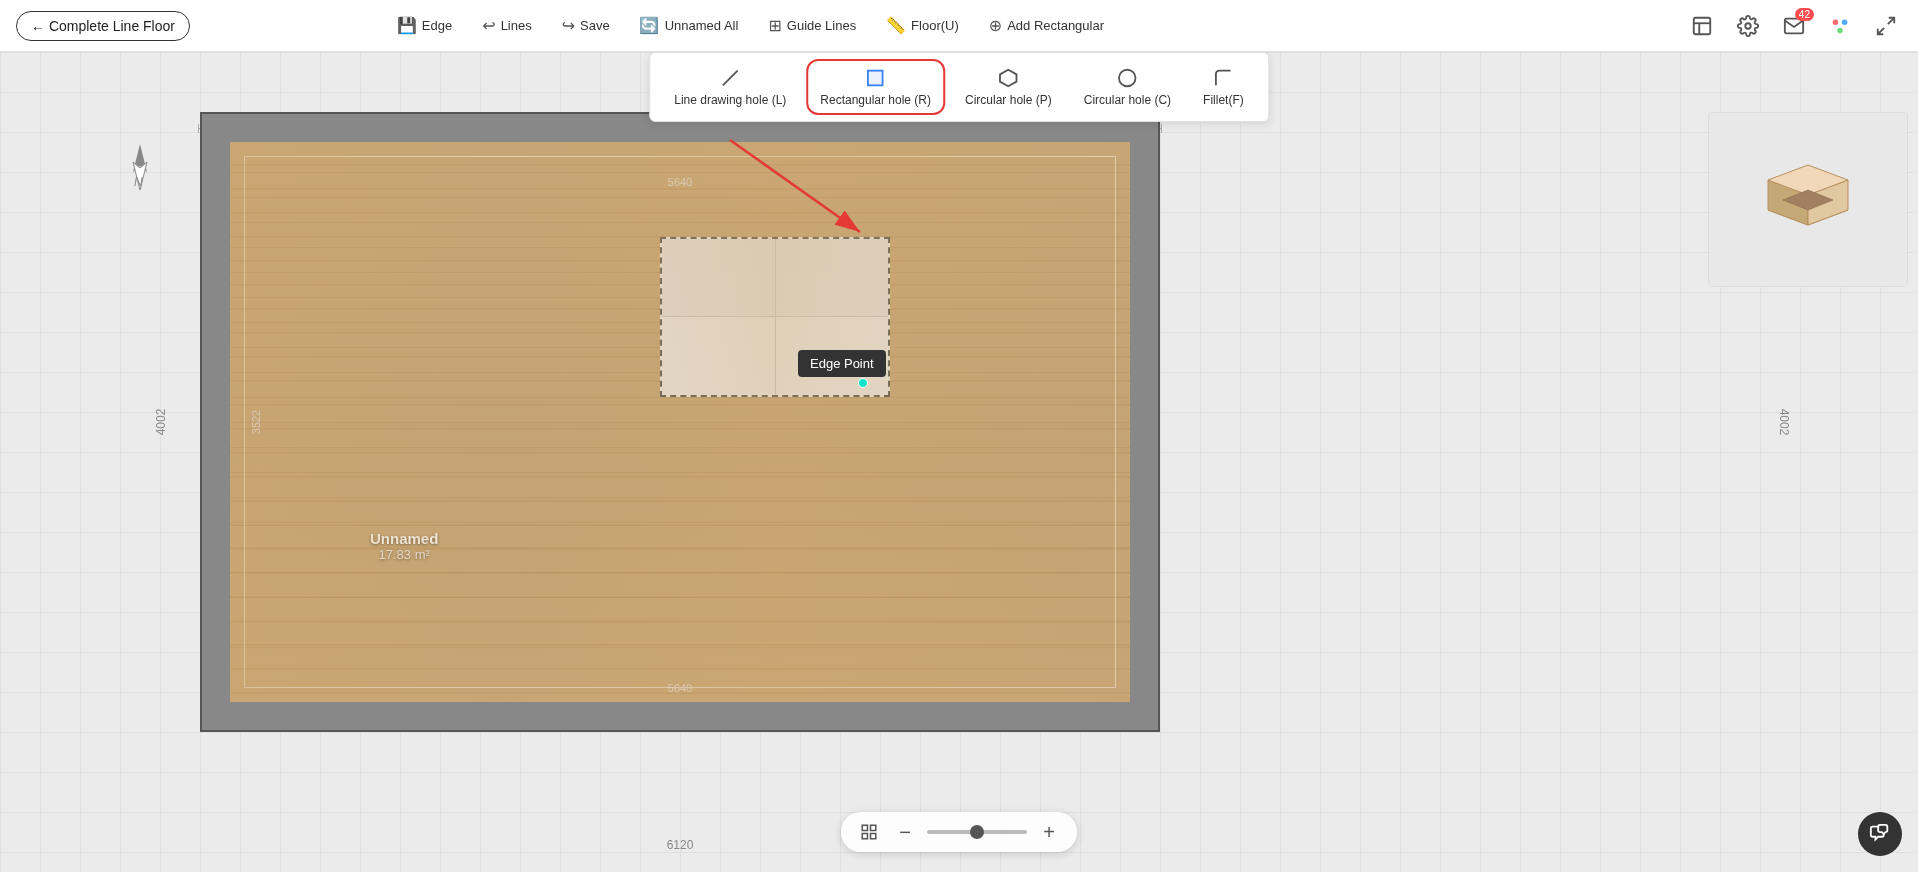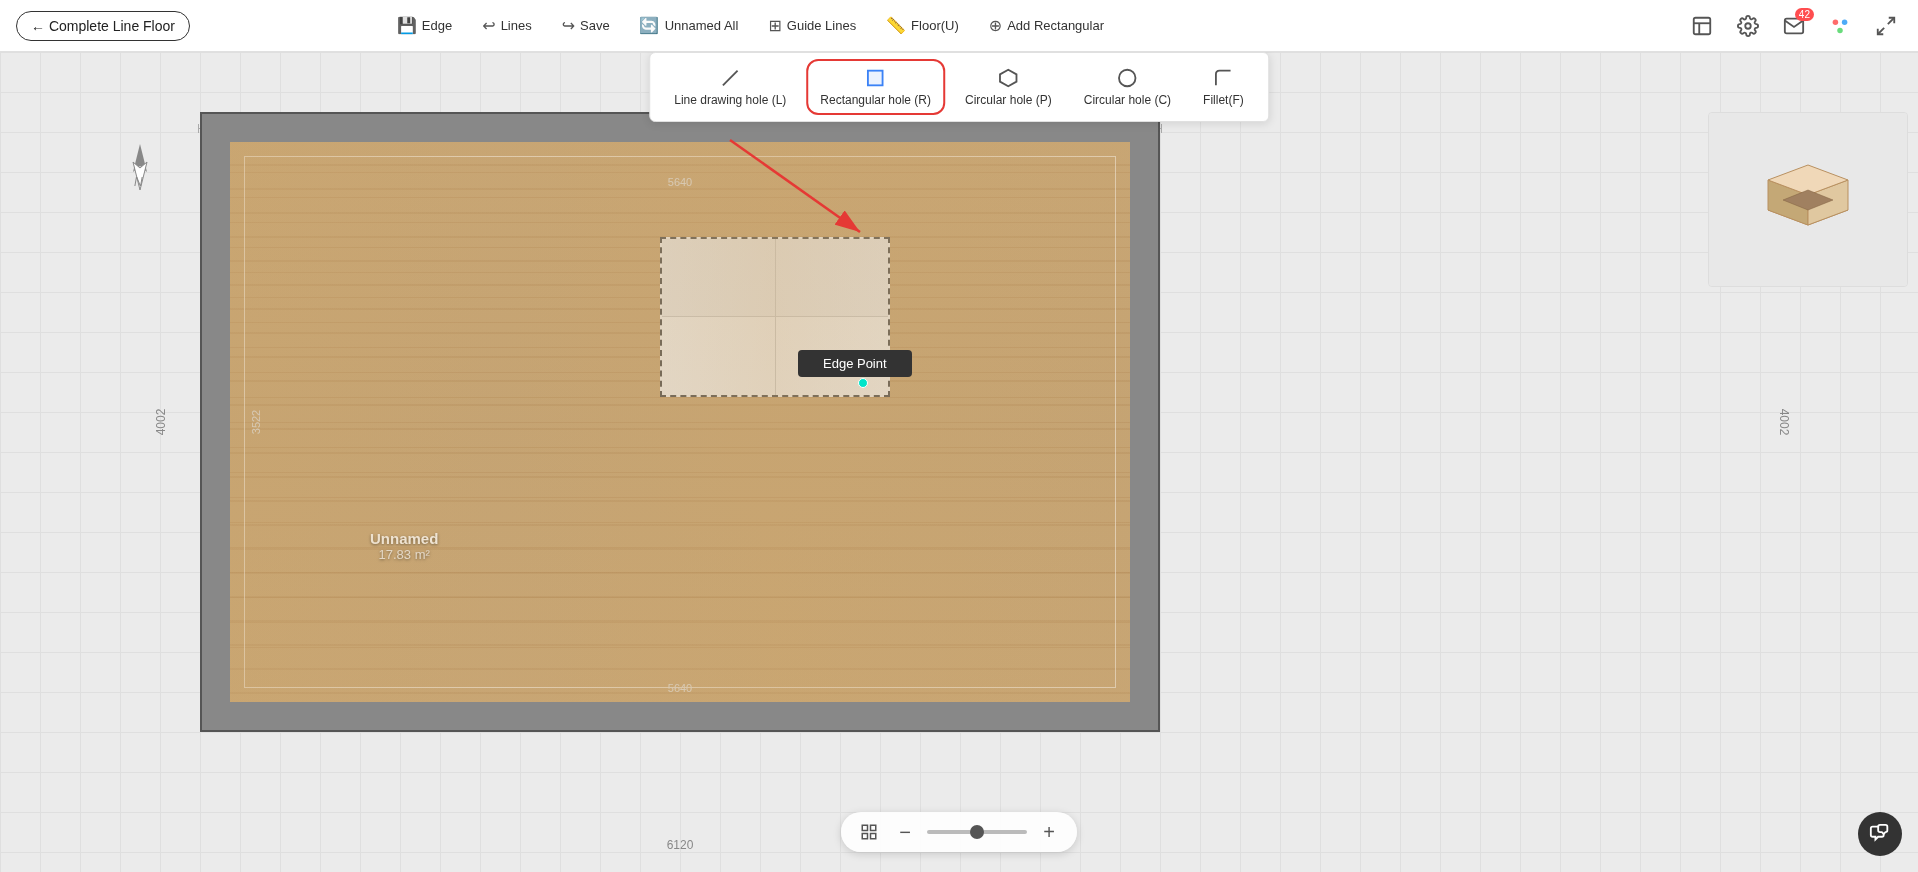--- a/index.html
+++ b/index.html
@@ -581,21 +581,21 @@
         <div style="position:absolute; bottom:140px; left:140px; text-align:center;">
           <div style="font-size:15px; color:#fff; font-weight:600; text-shadow:0 1px 3px rgba(0,0,0,0.6);">Unnamed</div>
           <div style="font-size:13px; color:#f0f0f0; text-shadow:0 1px 3px rgba(0,0,0,0.6);">17.83 m²</div>
         </div>
 
       </div>
     </div>
 
     <div style="position:absolute; top:266px; left:658px; width:10px; height:10px; background:#00e5c9; border-radius:50%; z-index:51; border:1px solid #fff;"></div>
 
-    <div style="position:absolute; top:238px; left:598px; background:#333; color:#fff; font-size:13px; padding:6px 25px; border-radius:4px; white-space:nowrap; z-index:52;">
+    <div style="position:absolute; top:238px; left:598px; background:#333; color:#fff; font-size:13px; padding:6px 12px; border-radius:4px; white-space:nowrap; z-index:52;">
       <span>Edge Point</span>
     </div>
 
     <svg class="arrow-svg" style="position:absolute; top:0; left:0; width:100%; height:100%; z-index:60; pointer-events:none;">
       <defs>
         <marker id="arrowhead" markerWidth="10" markerHeight="7" refX="10" refY="3.5" orient="auto">
           <polygon points="0 0, 10 3.5, 0 7" fill="#e53935"></polygon>
         </marker>
       </defs>
 

